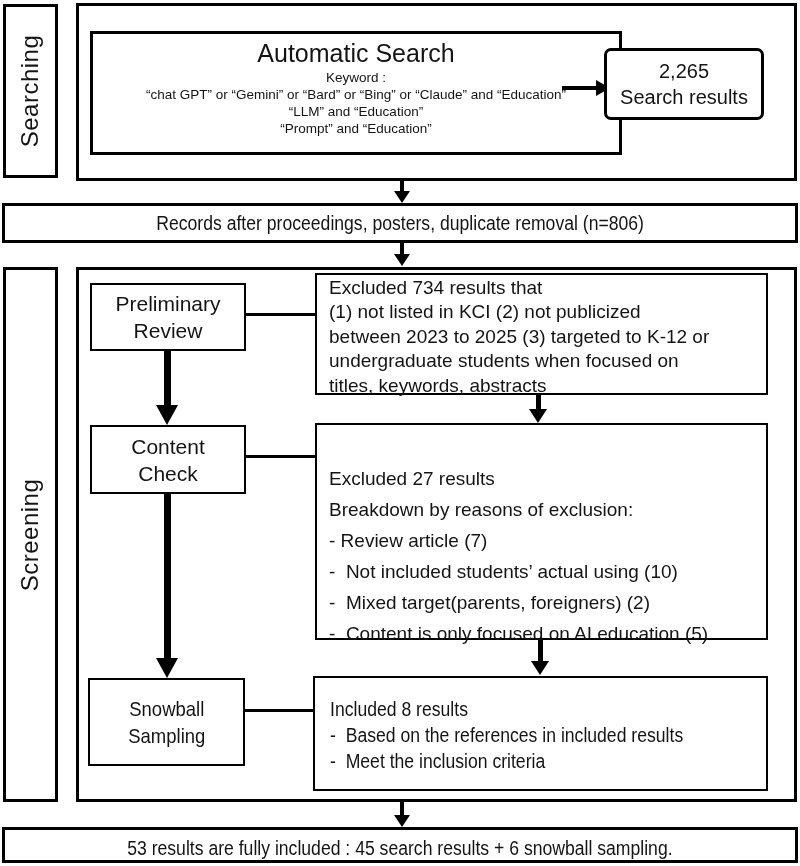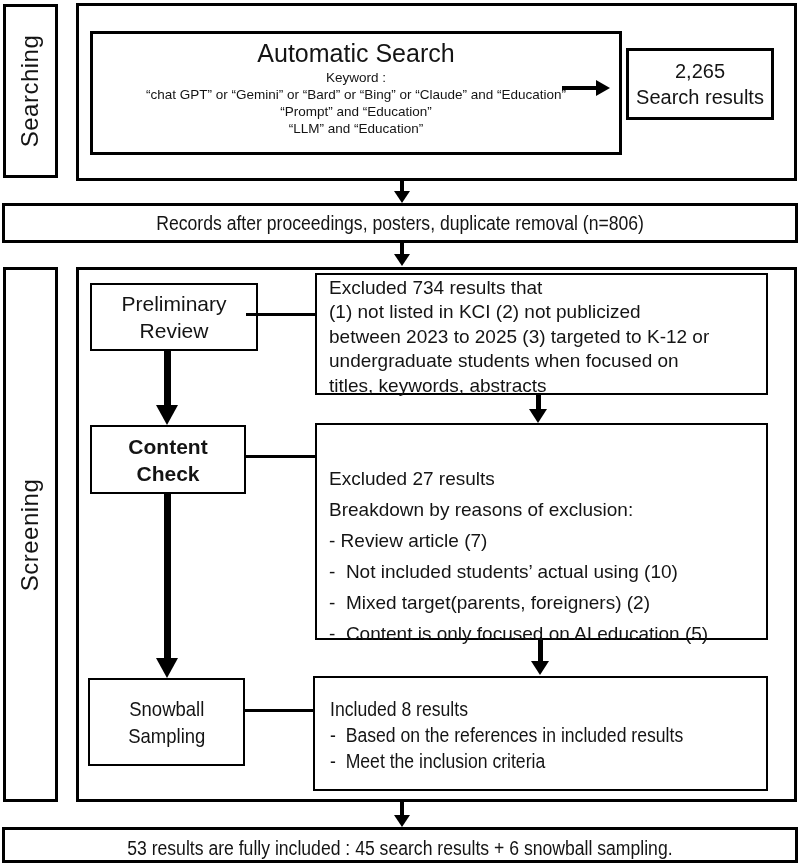--- a/index.html
+++ b/index.html
@@ -36,30 +36,30 @@
   <div class="abs box b3 vlabel" style="left:3px;top:4px;width:55px;height:174px;">
     <span>Searching</span>
   </div>
 
   <div class="abs box b3" style="left:76px;top:3px;width:721px;height:178px;"></div>
 
   <div class="abs box b3" style="left:90px;top:31px;width:532px;height:124px;padding-top:4px;text-align:center;">
     <div style="font-size:25px;line-height:31px;">Automatic Search</div>
     <div style="font-size:13.5px;line-height:17px;">Keyword :</div>
     <div style="font-size:13.5px;line-height:17px;">“chat GPT” or “Gemini” or “Bard” or “Bing” or “Claude” and “Education”</div>
+    <div style="font-size:13.5px;line-height:17px;">“LLM” and “Education”</div>
     <div style="font-size:13.5px;line-height:17px;">“Prompt” and “Education”</div>
-    <div style="font-size:13.5px;line-height:17px;">“LLM” and “Education”</div>
   </div>
 
   <div>
     <div class="abs shaft" style="left:562px;top:86px;width:36px;height:4px;"></div>
     <div class="abs head-right" style="left:596px;top:80px;"></div>
   </div>
 
-  <div class="abs box b3 center" style="left:626px;top:48px;width:148px;height:72px;">
+  <div class="abs box b3 center" style="left:604px;top:48px;width:160px;height:72px;border-radius:7px;">
     <div style="font-size:20px;line-height:26px;">
       <div>2,265</div>
       <div>Search results</div>
     </div>
   </div>
 
   <div>
     <div class="abs shaft" style="left:400px;top:181px;width:4px;height:11px;"></div>
     <div class="abs head-down" style="left:394px;top:191px;"></div>
   </div>
@@ -72,21 +72,21 @@
     <div class="abs shaft" style="left:400px;top:243px;width:4px;height:12px;"></div>
     <div class="abs head-down" style="left:394px;top:254px;"></div>
   </div>
 
   <div class="abs box b3 vlabel" style="left:3px;top:267px;width:55px;height:535px;">
     <span>Screening</span>
   </div>
 
   <div class="abs box b3" style="left:76px;top:267px;width:721px;height:535px;"></div>
 
-  <div class="abs box center" style="left:90px;top:283px;width:168px;height:68px;">
+  <div class="abs box center" style="left:90px;top:283px;width:156px;height:68px;">
     <div class="step-label">Preliminary
 Review</div>
   </div>
 
   <div class="abs shaft" style="left:246px;top:313px;width:69px;height:3px;"></div>
 
   <div class="abs box" style="left:315px;top:273px;width:453px;height:122px;padding:1px 10px 0 12px;">
     <div class="ml excl-text">Excluded 734 results that
 (1) not listed in KCI (2) not publicized
 between 2023 to 2025 (3) targeted to K-12 or
@@ -97,21 +97,21 @@
   <div>
     <div class="abs shaft" style="left:164px;top:351px;width:7px;height:55px;"></div>
     <div class="abs head-down-big" style="left:156px;top:405px;"></div>
   </div>
 
   <div>
     <div class="abs shaft" style="left:536px;top:395px;width:5px;height:15px;"></div>
     <div class="abs head-down-mid" style="left:529px;top:409px;"></div>
   </div>
 
-  <div class="abs box center" style="left:90px;top:425px;width:156px;height:69px;font-weight:bold;">
+  <div class="abs box center" style="left:90px;top:425px;width:156px;height:69px;">
     <div class="step-label">Content
 Check</div>
   </div>
 
   <div class="abs shaft" style="left:246px;top:455px;width:69px;height:3px;"></div>
 
   <div class="abs box" style="left:315px;top:423px;width:453px;height:217px;padding:38px 10px 0 12px;">
     <div class="ml excl-text" style="line-height:31px;">Excluded 27 results
 Breakdown by reasons of exclusion:
 - Review article (7)

